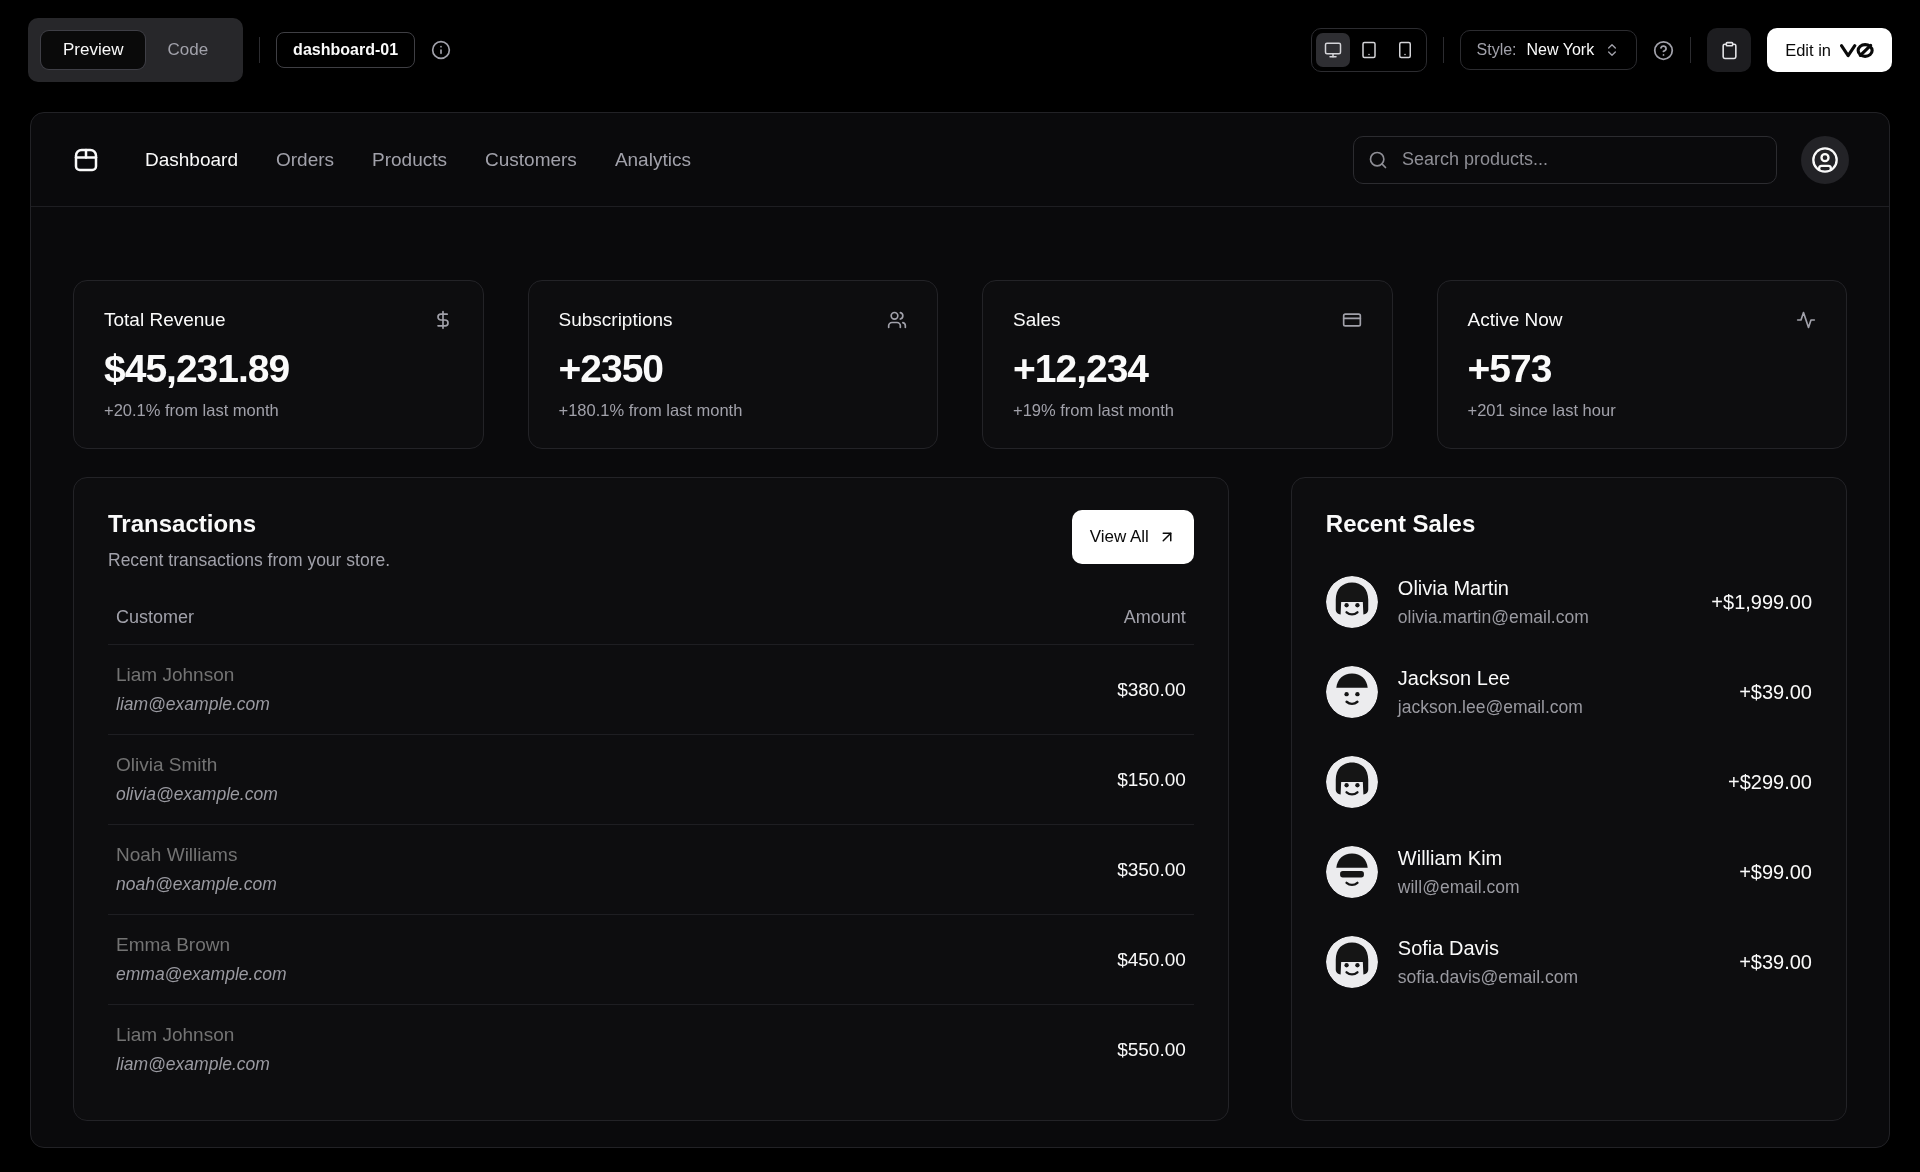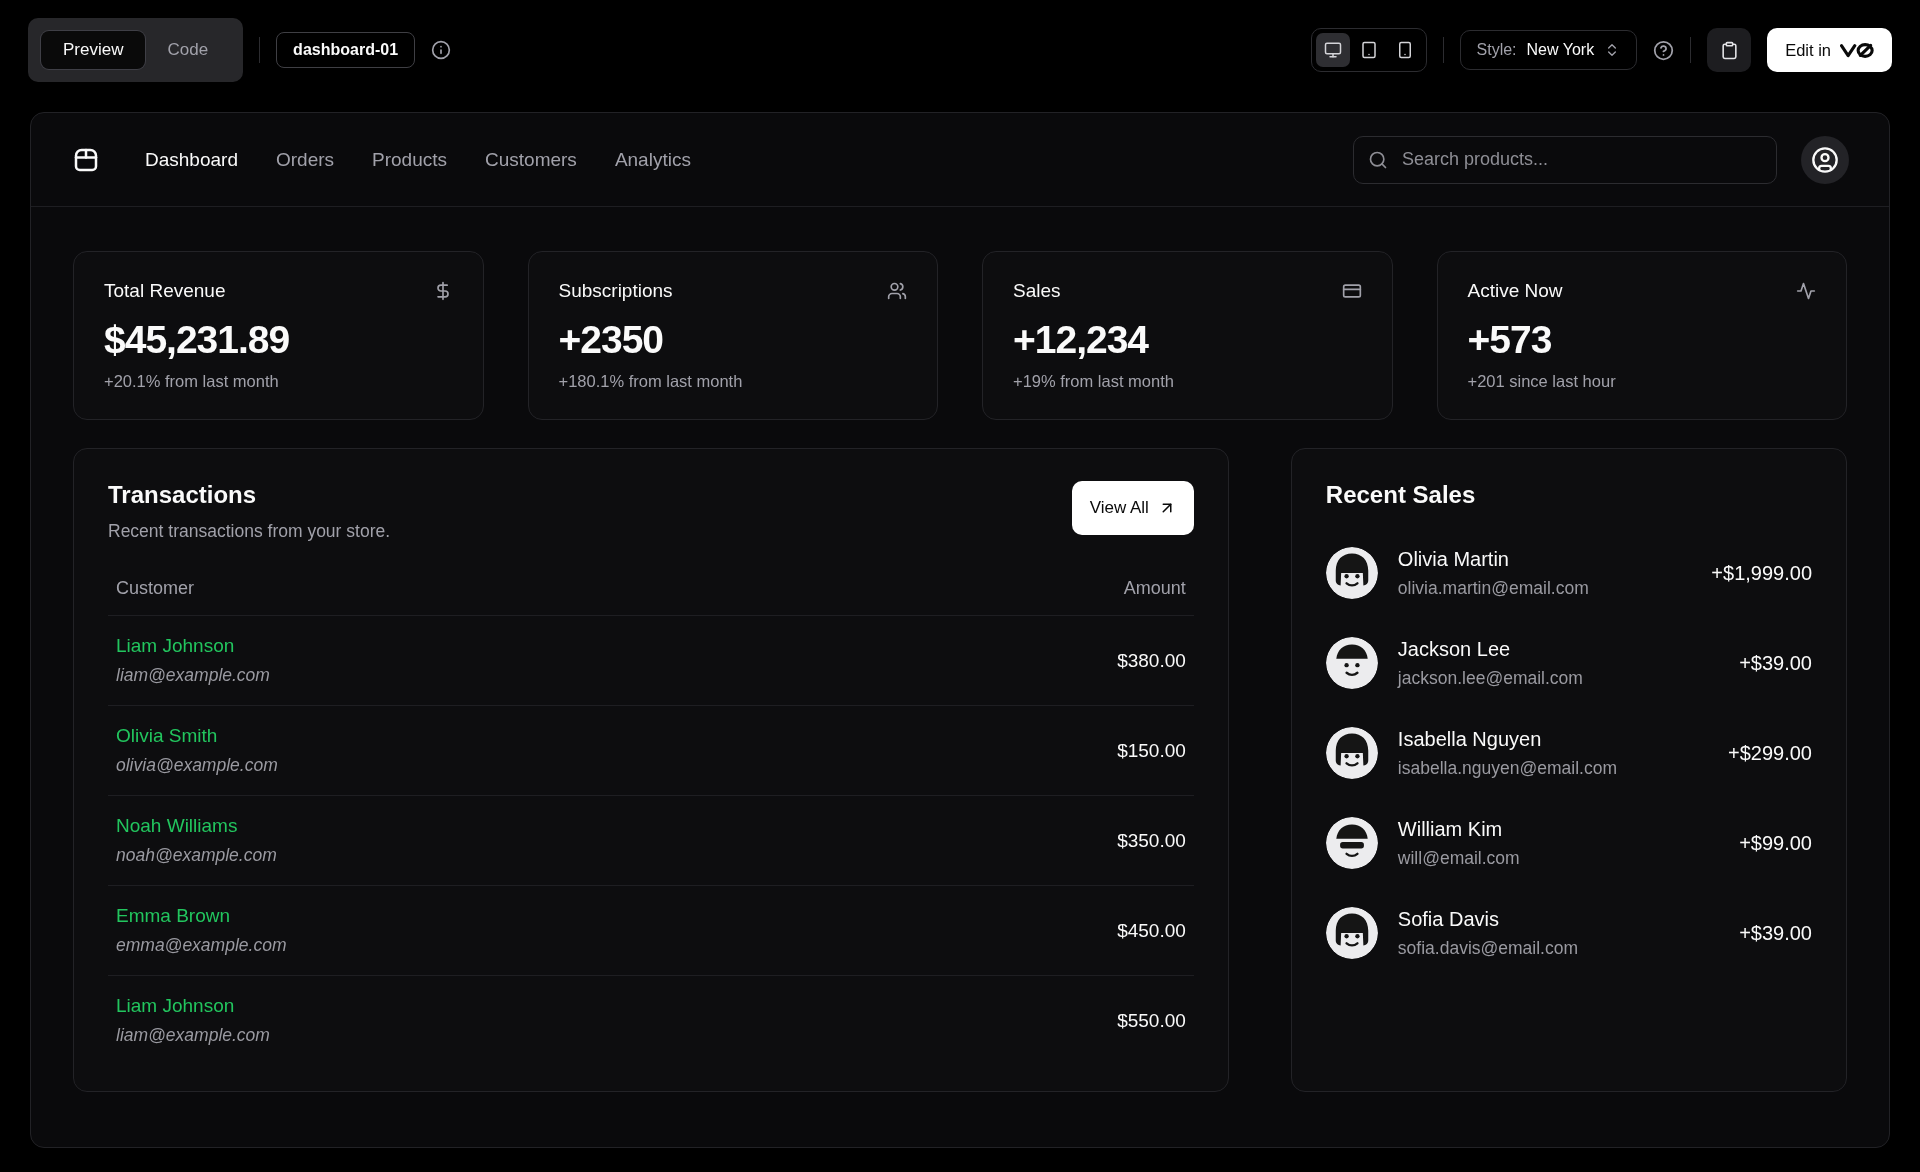--- a/index.html
+++ b/index.html
@@ -44,42 +44,42 @@
   .nav-link.active { color:#fafafa; font-weight:500; }
   .nav-spacer { flex:1; }
   .search { position:relative; width:424px; }
   .search input { width:100%; height:48px; background:transparent; border:1px solid #2c2c30; border-radius:10px; color:#fafafa; padding:0 16px 0 48px; font-size:18px; font-family:inherit; }
   .search input::placeholder { color:#8e8e95; }
   .search-ic { position:absolute; left:15px; top:14px; color:#8e8e95; }
   .avatar-btn { width:48px; height:48px; border-radius:50%; background:#232327; border:none; color:#fafafa; display:flex; align-items:center; justify-content:center; margin-left:24px; cursor:pointer; }
 
   .content { padding:44px 42px; }
 
-  .stats { display:grid; grid-template-columns:repeat(4,1fr); gap:44px; }
+  .stats { display:grid; grid-template-columns:repeat(4,1fr); gap:44px;margin-top:29px; }
   .card { background:#0d0d0f; border:1px solid #232327; border-radius:14px; }
   .stat-card { padding:28px 30px; }
   .stat-head { display:flex; justify-content:space-between; align-items:center; }
   .stat-title { font-size:19px; color:#fafafa; }
   .stat-ic { color:#a1a1aa; }
   .stat-value { font-size:39px; font-weight:700; letter-spacing:-1px; margin-top:16px; }
   .stat-change { font-size:16.5px; color:#a1a1aa; margin-top:10px; }
 
   .main { display:grid; grid-template-columns:1168fr 562fr; gap:62px; margin-top:28px; }
 
   .tx-card { padding:32px 34px 26px; }
   .tx-head { display:flex; justify-content:space-between; align-items:flex-start; }
   .sec-title { font-size:24px; font-weight:600; }
   .tx-sub { font-size:17.5px; color:#a1a1aa; margin-top:12px; }
   .view-all { display:flex; align-items:center; gap:9px; background:#ffffff; color:#0a0a0a; border:none; border-radius:10px; height:54px; padding:0 18px; font-size:17px; font-weight:500; font-family:inherit; cursor:pointer; }
 
   .tx-table { margin-top:26px; }
   .tx-hrow { display:flex; justify-content:space-between; color:#a1a1aa; font-size:18px; padding:10px 8px 16px; border-bottom:1px solid #1e1e22; }
   .tx-row { display:flex; justify-content:space-between; align-items:center; padding:19px 8px; border-bottom:1px solid #1e1e22; }
   .tx-row:last-child { border-bottom:none; }
-  .tx-name { font-size:19px; color:#22c55e; }
+  .tx-name { font-size:19px; color:#737373; }
   .tx-email { font-size:17.5px; color:#9a9aa1; margin-top:8px;font-style:italic; }
   .tx-amount { font-size:19px; color:#fafafa; }
 
   .rs-card { padding:32px 34px; }
   .rs-item { display:flex; align-items:center; margin-top:38px; }
   .rs-avatar { width:52px; height:52px; flex:none; border-radius:50%; overflow:hidden; }
   .rs-info { margin-left:20px; }
   .rs-name { font-size:20px; font-weight:500; }
   .rs-email { font-size:17.5px; color:#9a9aa1; margin-top:7px; }
   .rs-amount { margin-left:auto; font-size:20px; font-weight:500; }
@@ -381,24 +381,20 @@
         <div class="rs-item">
           <span class="rs-avatar">
             <svg viewBox="0 0 48 48" width="52" height="52">
                 <circle cx="24" cy="24" r="24" fill="#ececee"></circle>
                 <path d="M24 6c-9 0-15 6-15 16v9c0 2.5 2 4.5 4.5 4.5l.5-11.5h20l.5 11.5c2.5 0 4.5-2 4.5-4.5v-9c0-10-6-16-15-16z" fill="#151515"></path>
                 <circle cx="19" cy="27" r="2" fill="#151515"></circle>
                 <circle cx="29" cy="27" r="2" fill="#151515"></circle>
                 <path d="M19 33.5c3 2.5 7 2.5 10 0" stroke="#151515" stroke-width="2.2" fill="none" stroke-linecap="round"></path>
               </svg>
           </span>
-          <div class="rs-info">
-            <div class="rs-name">Isabella Nguyen</div>
-            <div class="rs-email">isabella.nguyen@email.com</div>
-          </div>
           <span class="rs-amount">+$299.00</span>
         </div>
 
         <div class="rs-item">
           <span class="rs-avatar">
             <svg viewBox="0 0 48 48" width="52" height="52">
                 <circle cx="24" cy="24" r="24" fill="#ececee"></circle>
                 <path d="M24 7c-8 0-13.5 5-14.5 13h29C37.5 12 32 7 24 7z" fill="#151515"></path>
                 <rect x="13" y="23" width="22" height="6" rx="2.5" fill="#151515"></rect>
                 <path d="M19 34c3 2.5 7 2.5 10 0" stroke="#151515" stroke-width="2.2" fill="none" stroke-linecap="round"></path>

